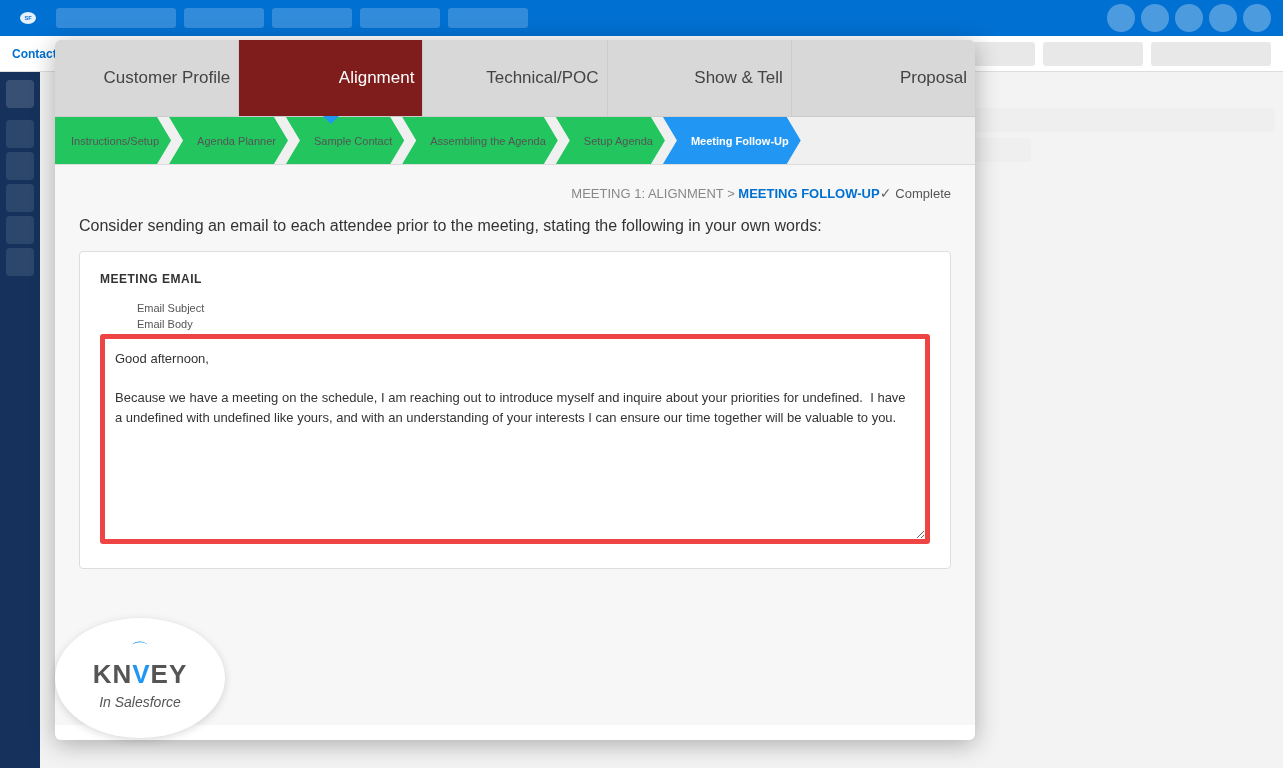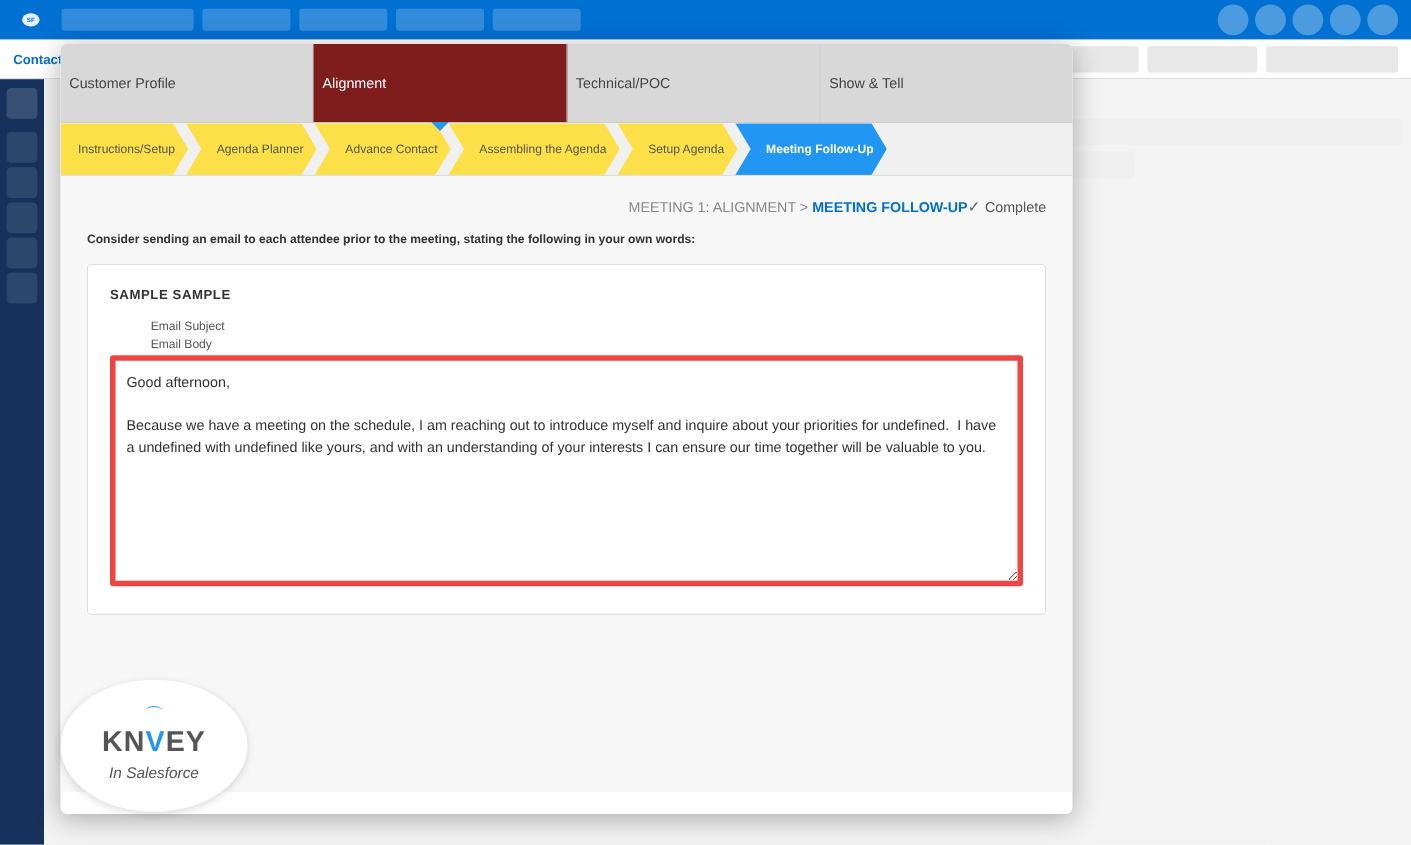--- a/index.html
+++ b/index.html
@@ -89,22 +89,22 @@
 
     
     .tab-bar {
       display: flex;
       background: #e0e0e0;
       border-bottom: 1px solid #ccc;
     }
     .tab-item {
       flex: 1;
       padding: 28px 8px;
-      text-align: left;
-      font-size: 13px;
+      text-align: right;
+      font-size: 17px;
       color: #444;
       cursor: pointer;
       border-right: 1px solid #ccc;
       background: #d8d8d8;
     }
     .tab-item:last-child { border-right: none; }
     .tab-item.active {
       background: #7f1d1d;
       color: white;
       position: relative;
@@ -131,21 +131,21 @@
       align-items: stretch;
       min-height: 48px;
     }
     .step-item {
       display: flex;
       align-items: center;
       padding: 8px 12px 8px 28px;
       font-size: 11px;
       color: #555;
       cursor: pointer;
-      background: #fde047;
+      background: #22c55e;
       position: relative;
       clip-path: polygon(0 0, calc(100% - 14px) 0, 100% 50%, calc(100% - 14px) 100%, 0 100%, 14px 50%);
       margin-right: -2px;
       min-width: 100px;
       text-align: center;
       justify-content: center;
     }
     .step-item:first-child {
       clip-path: polygon(0 0, calc(100% - 14px) 0, 100% 50%, calc(100% - 14px) 100%, 0 100%);
       padding-left: 16px;
@@ -189,24 +189,24 @@
       background: none;
       border: none;
     }
     .complete-check {
       color: #666;
       font-size: 14px;
     }
 
     
     .instructions-text {
-      font-size: 11px;
+      font-size: 16px;
       color: #333;
       margin-bottom: 16px;
-      font-weight: 700;
+      font-weight: 400;
     }
 
     
     .sample-email-container {
       background: white;
       border: 1px solid #ddd;
       border-radius: 4px;
       padding: 20px;
     }
     .sample-email-title {
@@ -413,26 +413,27 @@
   </div>
 </div>
 
 <div class="modal-overlay">
 
   <div class="tab-bar">
     <div class="tab-item">Customer Profile</div>
     <div class="tab-item active">Alignment</div>
     <div class="tab-item">Technical/POC</div>
     <div class="tab-item">Show &amp; Tell</div>
+    <div class="tab-item">Proposal</div>
   </div>
 
   <div class="steps-bar">
     <div class="step-item">Instructions/Setup</div>
     <div class="step-item">Agenda Planner</div>
-    <div class="step-item">Advance Contact</div>
+    <div class="step-item">Sample Contact</div>
     <div class="step-item">Assembling the Agenda</div>
     <div class="step-item">Setup Agenda</div>
     <div class="step-item active">Meeting Follow-Up</div>
   </div>
 
   <div class="main-content">
 
     <div class="meeting-header">
       <div class="meeting-title">
         <span style="color:#888; font-size:13px;">MEETING 1: ALIGNMENT &gt; </span>
@@ -440,21 +441,21 @@
       </div>
       <button class="complete-btn">
         <span class="complete-check">✓</span>
         <span>Complete</span>
       </button>
     </div>
 
     <div class="instructions-text">Consider sending an email to each attendee prior to the meeting, stating the following in your own words:</div>
 
     <div class="sample-email-container">
-      <div class="sample-email-title">SAMPLE SAMPLE</div>
+      <div class="sample-email-title">MEETING EMAIL</div>
 
       <label class="form-label">Email Subject</label>
 
       <label class="form-label">Email Body</label>
       <textarea class="email-body-textarea" style="">Good afternoon,
 
 Because we have a meeting on the schedule, I am reaching out to introduce myself and inquire about your priorities for undefined.  I have a undefined with undefined like yours, and with an understanding of your interests I can ensure our time together will be valuable to you.</textarea>
     </div>
 
   </div>

